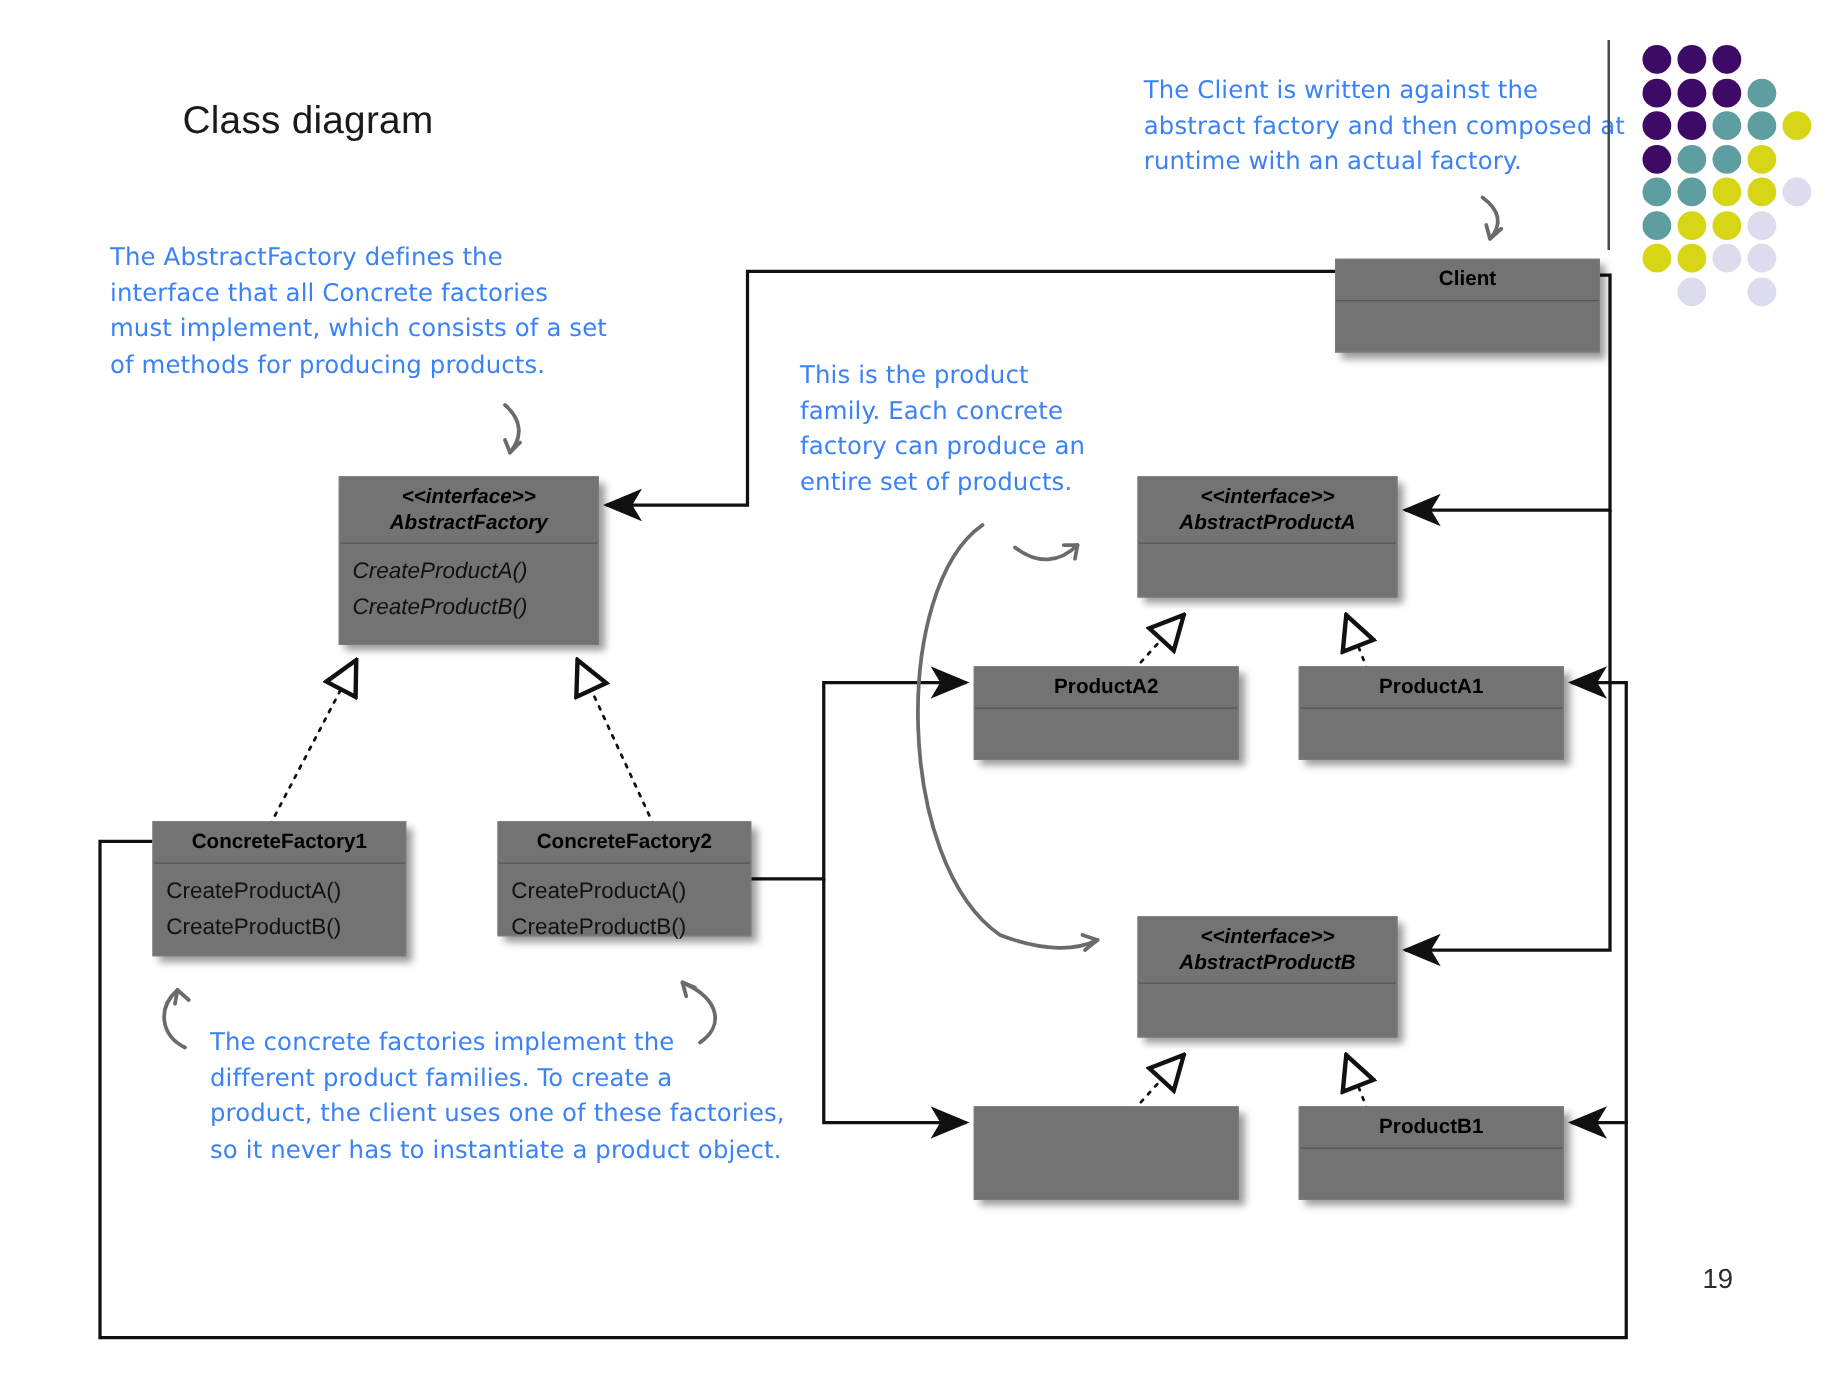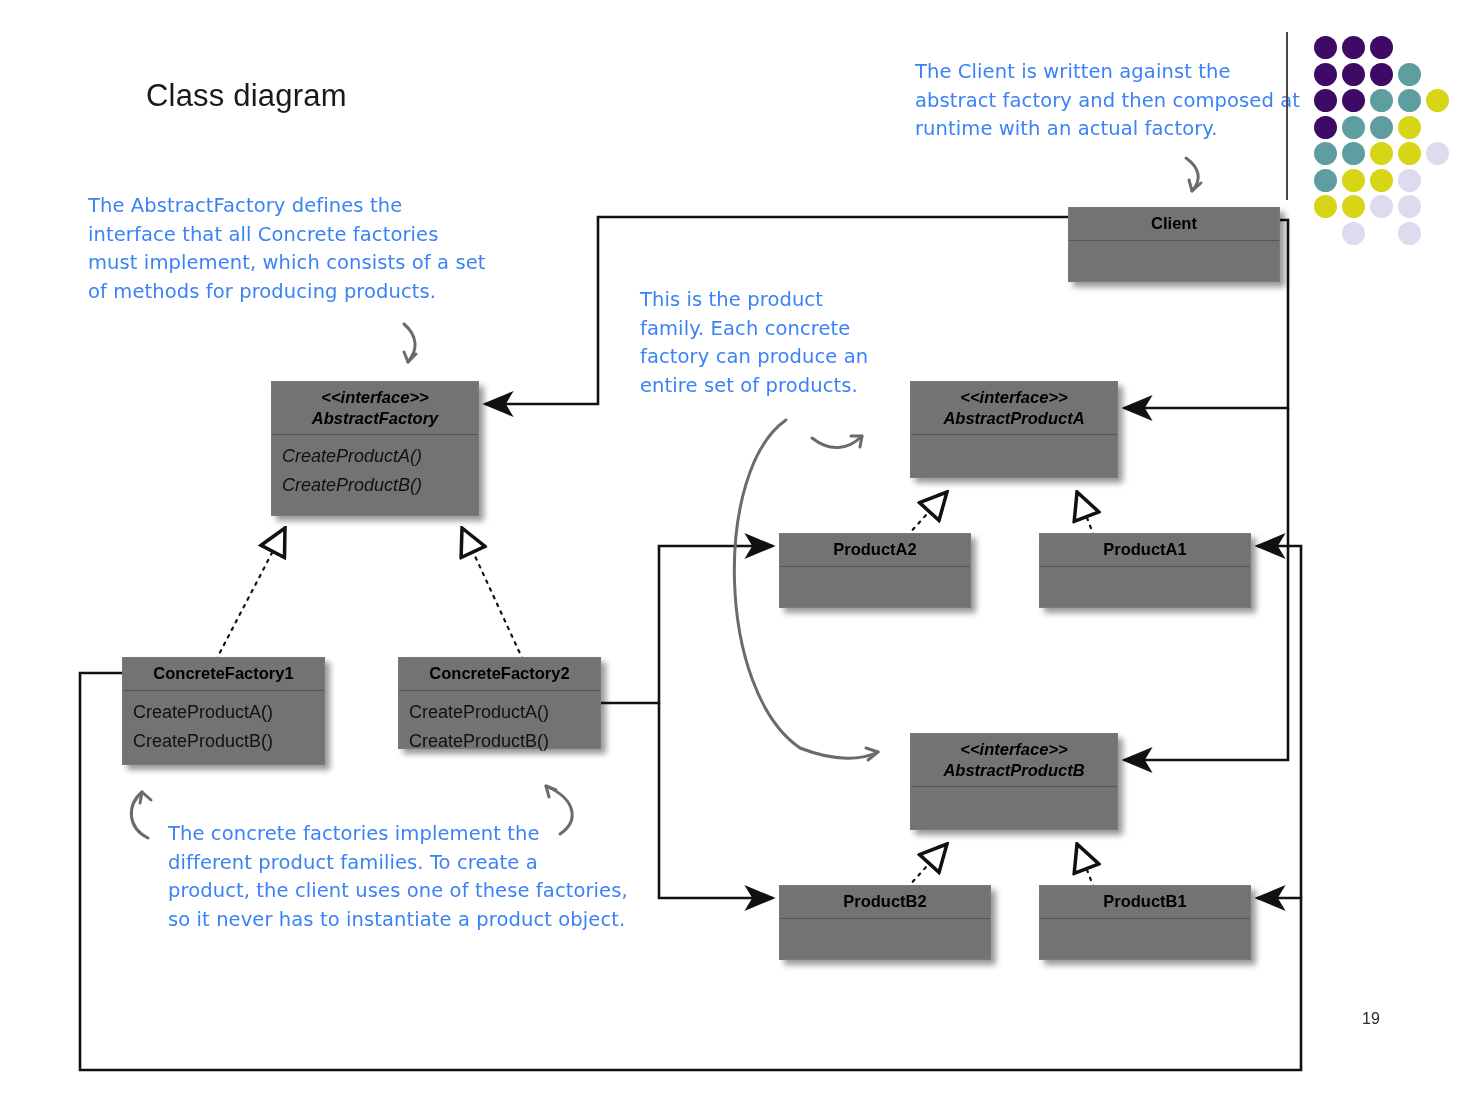--- a/index.html
+++ b/index.html
@@ -79,21 +79,21 @@
   .uml .body div { white-space: nowrap; }
   .uml .body.empty { min-height: 34px; }
 
   
   #box-client           { left: 1068px; top: 207px;  width: 212px; height: 75px; }
   #box-abstractfactory  { left: 271px;  top: 381px;  width: 208px; height: 135px; }
   #box-abstractproducta { left: 910px;  top: 381px;  width: 208px; height: 97px; }
   #box-abstractproductb { left: 910px;  top: 733px;  width: 208px; height: 97px; }
   #box-concretefactory1 { left: 122px;  top: 657px;  width: 203px; height: 108px; }
   #box-concretefactory2 { left: 398px;  top: 657px;  width: 203px; height: 92px; }
-  #box-producta2        { left: 779px;  top: 533px;  width: 192px; height: 75px; }
+  #box-producta2        { left: 779px;  top: 533px;  width: 212px; height: 75px; }
   #box-producta1        { left: 1039px; top: 533px;  width: 212px; height: 75px; }
   #box-productb2        { left: 779px;  top: 885px;  width: 212px; height: 75px; }
   #box-productb1        { left: 1039px; top: 885px;  width: 212px; height: 75px; }
 
   
   #logo {
     position: absolute;
     left: 1314px;
     top: 36px;
     width: 140px;
@@ -112,21 +112,21 @@
     width: 2px;
     height: 168px;
     background: #4a4a4a;
   }
 
   
   #page-number {
     position: absolute;
     left: 1362px;
     top: 1010px;
-    font-size: 16px;
+    font-size: 22px;
     color: #2b2b2b;
   }
 </style>
 </head>
 <body>
 
 <div id="slide">
 
   <svg id="wires" viewBox="0 0 1465 1113" xmlns="http://www.w3.org/2000/svg">
     <defs>
@@ -264,23 +264,20 @@
   </div>
 
   <div class="uml" id="box-producta1">
     <div class="hdr">
       <span>ProductA1</span>
     </div>
     <div class="body empty"></div>
   </div>
 
   <div class="uml" id="box-productb2">
-    <div class="hdr">
-      <span>ProductB2</span>
-    </div>
     <div class="body empty"></div>
   </div>
 
   <div class="uml" id="box-productb1">
     <div class="hdr">
       <span>ProductB1</span>
     </div>
     <div class="body empty"></div>
   </div>
 

